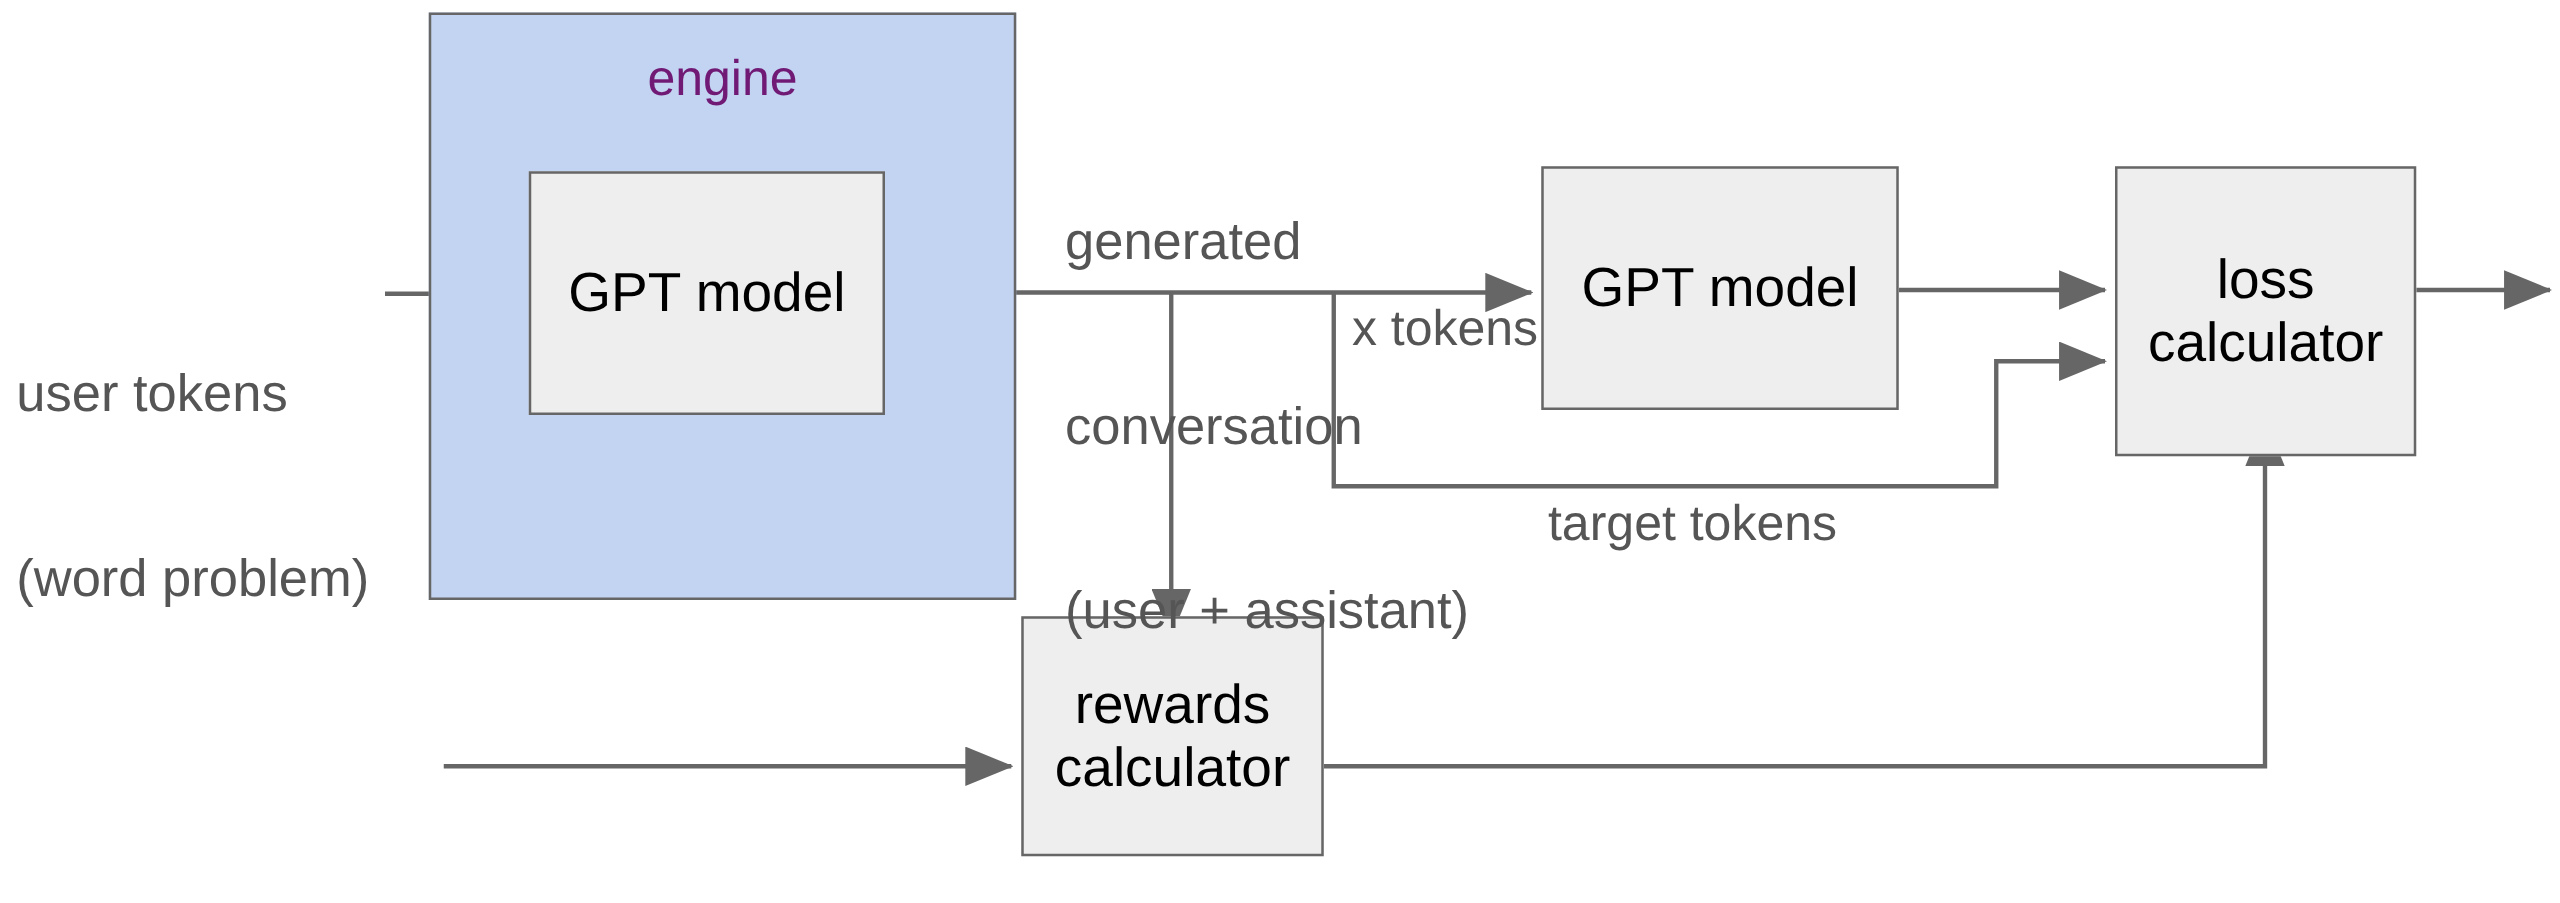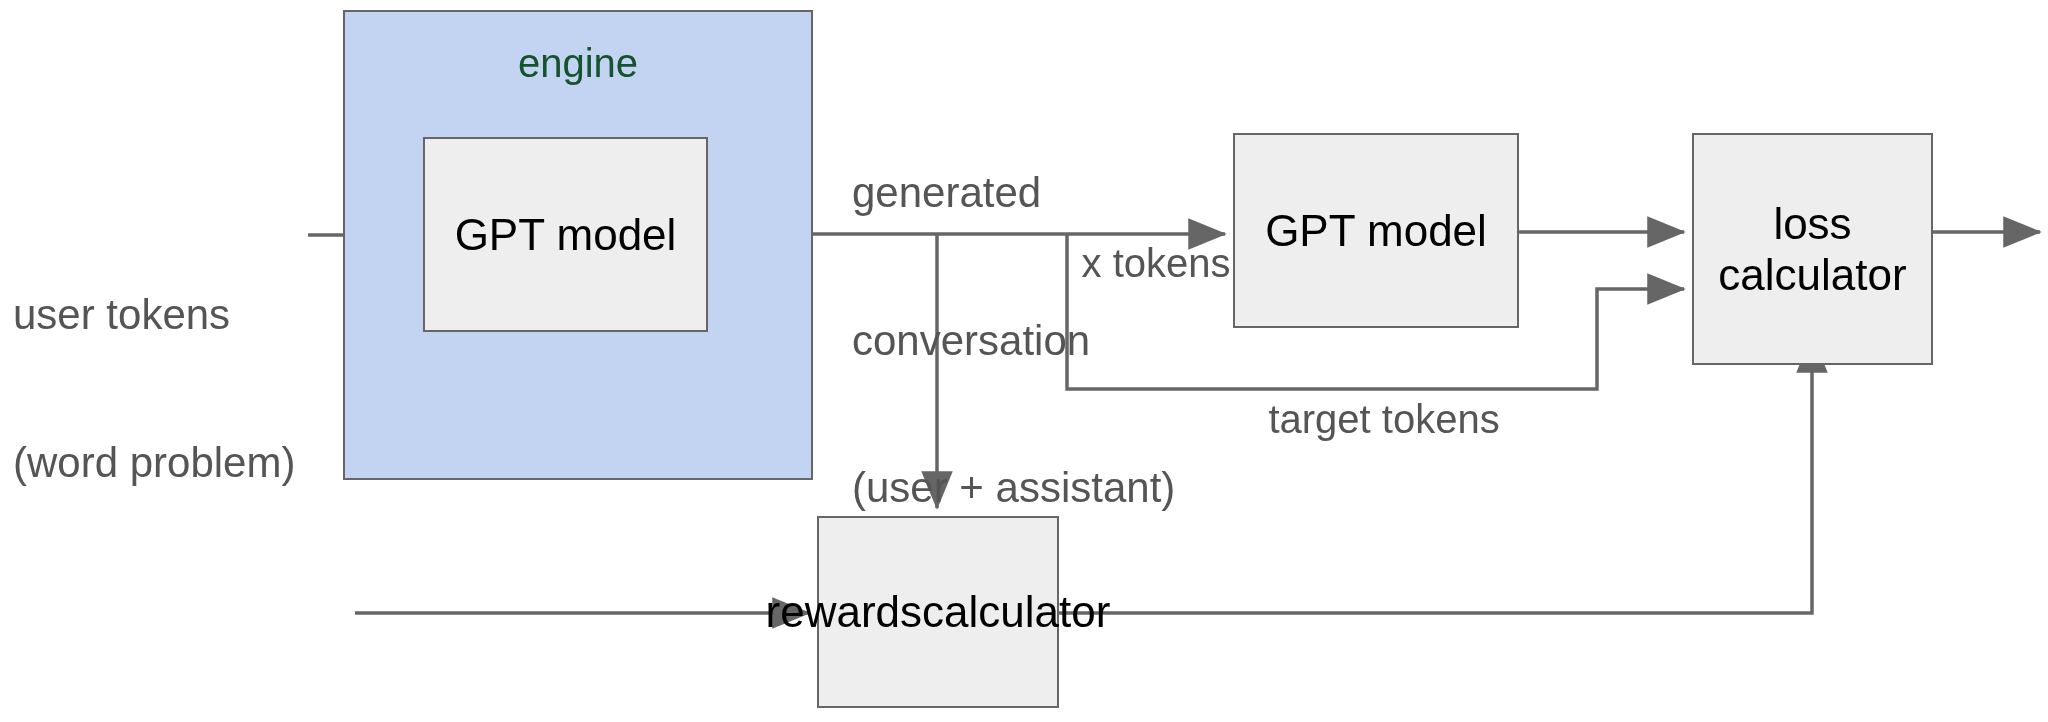--- a/index.html
+++ b/index.html
@@ -39,21 +39,21 @@
     background: #eeeeee;
     border: 2px solid #666666;
     font-size: 44px;
     z-index: 3;
   }
   .node-engine {
     background: #c3d4f2;
     border: 2px solid #666666;
     align-items: flex-start;
     justify-content: center;
-    color: #14532d;
+    color: #701a75;
     font-size: 40px;
     padding-top: 28px;
     z-index: 1;
   }
   .label {
     position: absolute;
     color: #555555;
     line-height: 1.17;
     white-space: pre;
     z-index: 4;
@@ -110,34 +110,34 @@
 
   <div class="node node-grey" style="left:1233px; top:133px; width:286px; height:195px;">
     <span>GPT model</span>
   </div>
 
   <div class="node node-grey" style="left:1692px; top:133px; width:241px; height:232px; flex-direction:column;">
     <span>loss</span>
     <span>calculator</span>
   </div>
 
-  <div class="node node-grey" style="left:817px; top:516px; width:242px; height:192px; flex-direction:row;">
+  <div class="node node-grey" style="left:817px; top:493px; width:242px; height:192px; flex-direction:column;">
     <span>rewards</span>
     <span>calculator</span>
   </div>
 
   <div class="label label-lg" style="left:13px; top:192px;">
     <div>user tokens</div>
     <div>(word problem)</div>
   </div>
 
   <div class="label label-lg" style="left:852px; top:70px;">
     <div>generated</div>
     <div>conversation</div>
     <div>(user + assistant)</div>
   </div>
 
   <div class="label label-sm label-center" style="left:1156px; top:240px;">x tokens</div>
 
-  <div class="label label-sm label-center" style="left:1384px; top:396px;">target tokens</div>
+  <div class="label label-sm label-center" style="left:1354px; top:396px;">target tokens</div>
 
 
 </div>
 
 </body></html>

